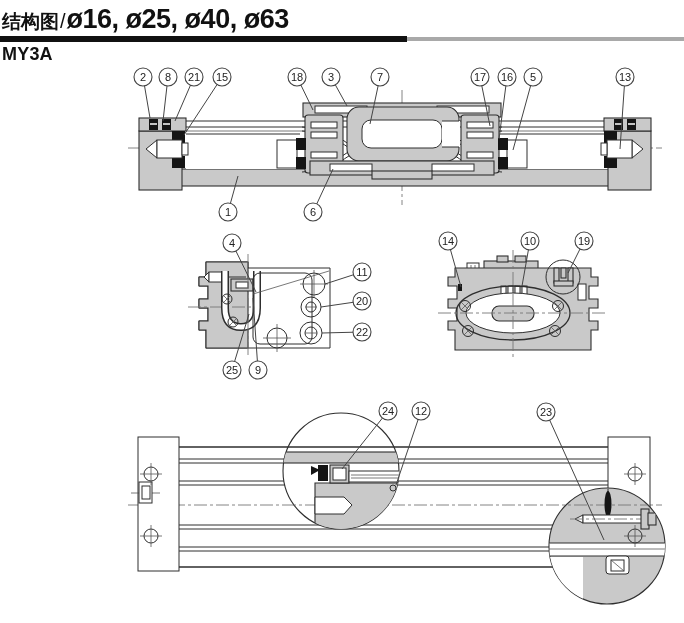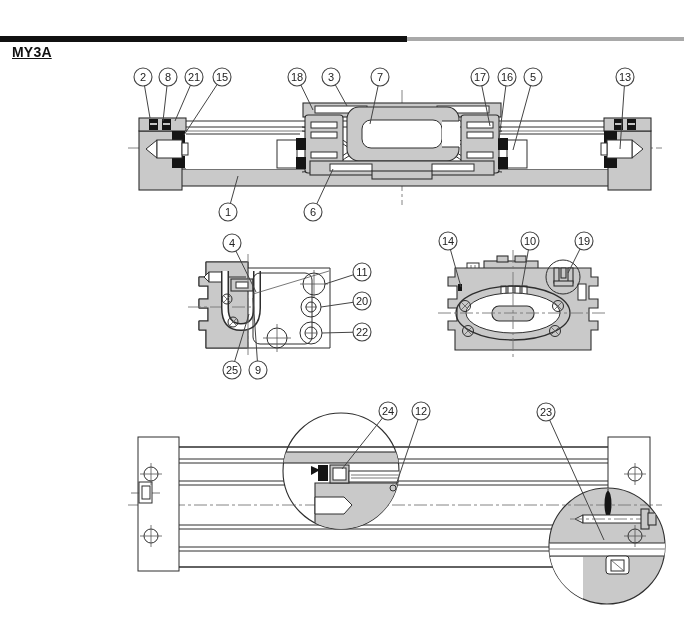--- a/index.html
+++ b/index.html
@@ -4,39 +4,40 @@
 <style>
   html,body{margin:0;padding:0;background:#fff;}
   body{font-family:"Liberation Sans","DejaVu Sans",sans-serif;color:#111;}
   #page{position:relative;width:684px;height:623px;background:#fff;overflow:hidden;}
   .hdr-title{position:absolute;top:2px;left:2px;white-space:nowrap;line-height:34px;}
   .t-cn{font-size:19px;font-weight:bold;}
   .t-sep{font-size:20px;font-weight:normal;padding:0 1px;}
   .t-sizes{font-size:27px;font-weight:bold;letter-spacing:-0.5px;}
   .rule-black{position:absolute;left:0;top:36px;width:407px;height:6px;background:#111111;}
   .rule-gray{position:absolute;left:407px;top:37px;width:277px;height:4px;background:#a9a9a9;}
-  .model{position:absolute;left:12px;top:44px;font-size:14px;font-weight:bold;letter-spacing:0.2px;text-decoration:underline;}
+  .model{position:absolute;left:2px;top:44px;font-size:18px;font-weight:bold;letter-spacing:0.2px;}
   #diagram-svg{position:absolute;left:0;top:0;}
   
   .e{stroke:#2e2e2e;stroke-width:1.3;fill:none;}
   .e2{stroke:#2e2e2e;stroke-width:1;fill:none;}
   .thin{stroke:#555;stroke-width:0.8;fill:none;}
   .gray{fill:#c9c9c9;stroke:#2e2e2e;stroke-width:1.1;}
   .white{fill:#ffffff;stroke:#2e2e2e;stroke-width:1;}
   .blk{fill:#151515;stroke:none;}
   .cl{stroke:#777;stroke-width:0.9;fill:none;stroke-dasharray:13 3 3 3;}
   .leader{stroke:#444444;stroke-width:1;}
   .callout-circle{fill:#fff;stroke:#444444;stroke-width:1.1;}
   .callout-num{font-family:"Liberation Sans","DejaVu Sans",sans-serif;font-size:11px;fill:#222;text-anchor:middle;}
 </style>
 </head>
 <body>
 
 <div id="page">
 
+  <div class="hdr-title"><span class="t-cn">结构图</span><span class="t-sep">/</span><span class="t-sizes">ø16, ø25, ø40, ø63</span></div>
   <div class="rule-black"></div>
   <div class="rule-gray"></div>
   <div class="model">MY3A</div>
 
   <svg id="diagram-svg" width="684" height="623" viewBox="0 0 684 623" xmlns="http://www.w3.org/2000/svg">
     <defs>
       <clipPath id="mag1">
           <circle cx="341" cy="471" r="58"></circle>
         </clipPath>
       <clipPath id="mag2">

